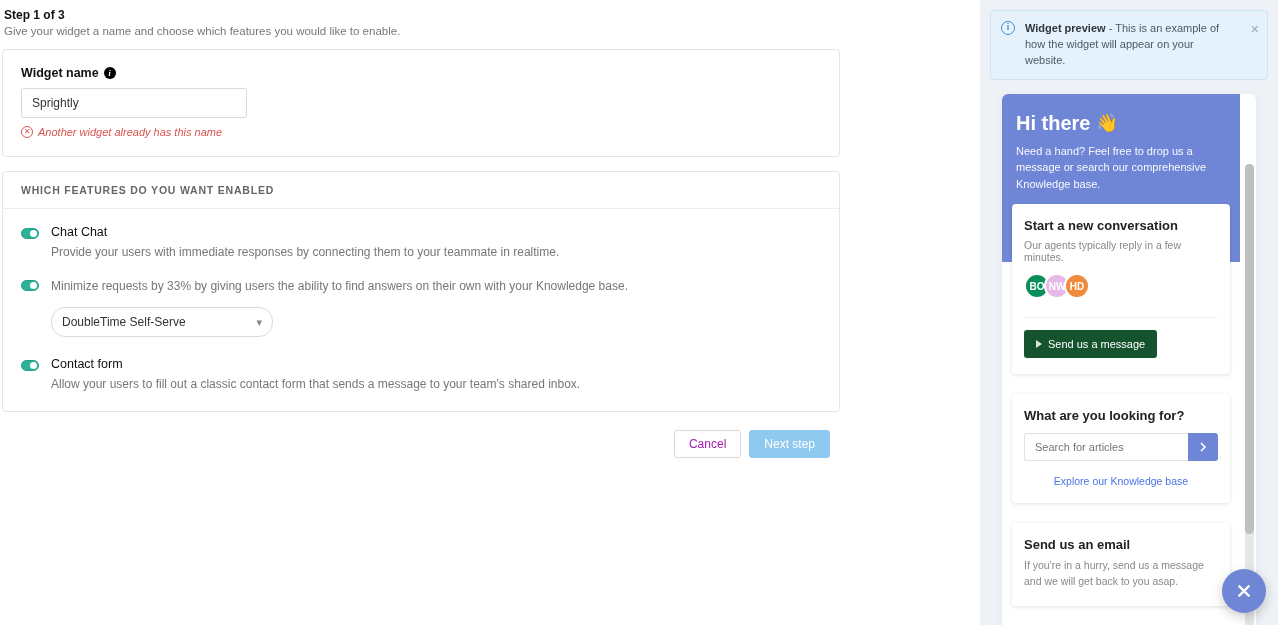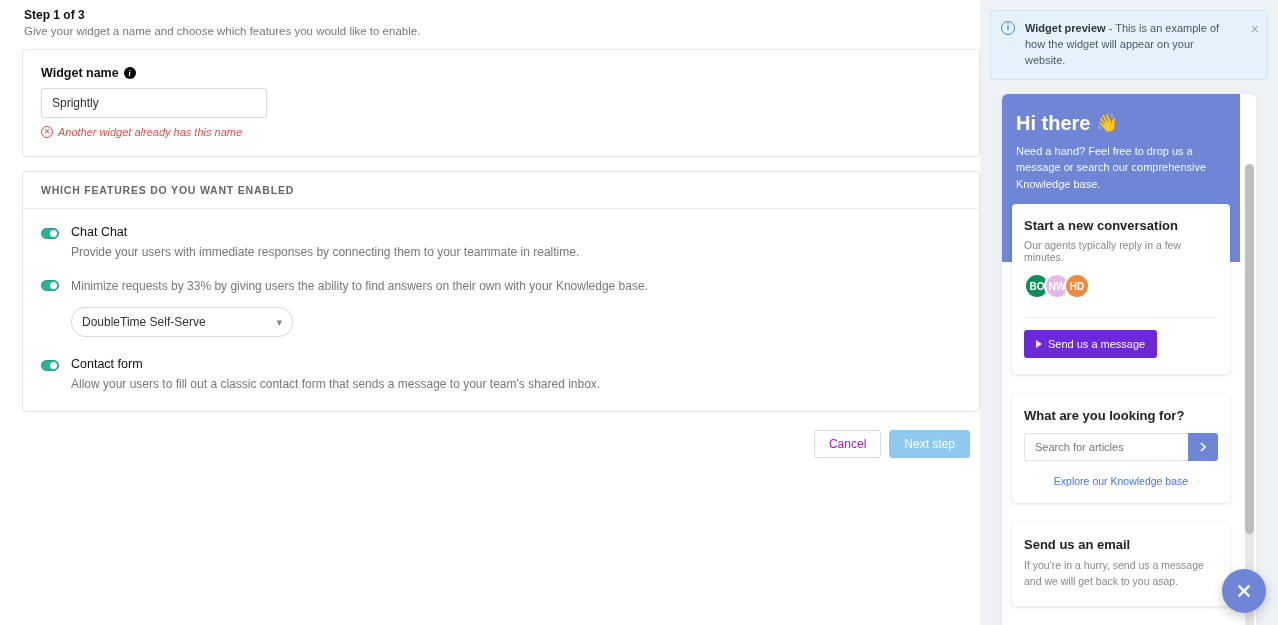--- a/index.html
+++ b/index.html
@@ -10,23 +10,22 @@
     background: #fff;
     width: 1278px;
     height: 625px;
     position: relative;
     overflow: hidden;
   }
   .main-col {
     position: absolute;
     left: 0;
     top: 0;
-    width: 960px;
+    width: 840px;
     padding: 8px 0 0 2px;
-    margin-left: 20px;
   }
   .step-head { padding-left: 2px; }
   .step-title { font-size: 12px; font-weight: 700; color: #111; margin-bottom: 3px; }
   .step-sub { font-size: 11.5px; color: #777; margin-bottom: 12px; }
 
   .panel {
     border: 1px solid #e5e5e5;
     border-radius: 4px;
     background: #fff;
     margin-bottom: 14px;
@@ -149,21 +148,21 @@
   }
   .card-title { font-size: 13px; font-weight: 600; color: #222; margin-bottom: 6px; }
   .card-sub { font-size: 10.5px; color: #888; margin-bottom: 10px; }
   .avatars { display:flex; margin-bottom: 18px; }
   .av { width: 26px; height: 26px; border-radius: 50%; border: 2px solid #fff; display:flex; align-items:center; justify-content:center; font-size:10px; font-weight:700; color:#fff; margin-left:-6px; }
   .av:first-child { margin-left: 0; }
   .av1 { background:#0a8f5b; }
   .av2 { background:#e6b8e8; color:#fff; }
   .av3 { background:#f08a3c; }
   .divider { height:1px; background:#eee; margin: 0 0 12px; }
-  .send-btn { background:#6d28d9; color:#fff; font-size:11px; font-weight:500; border:none; border-radius:3px; height:28px; padding:0 12px; display:inline-flex; align-items:center; gap:6px; cursor:pointer; }
+  .send-btn { background:#14532d; color:#fff; font-size:11px; font-weight:500; border:none; border-radius:3px; height:28px; padding:0 12px; display:inline-flex; align-items:center; gap:6px; cursor:pointer; }
   .send-btn .play { width:0;height:0;border-top:4px solid transparent;border-bottom:4px solid transparent;border-left:6px solid rgba(255,255,255,0.85); }
 
   .search-row { display:flex; gap:0; }
   .search-in { flex:1; height:28px; border:1px solid #e2e2e2; border-right:none; border-radius:3px 0 0 3px; padding:0 10px; font-size:11px; color:#888; outline:none; }
   .search-go { width:30px; height:28px; background:#6f86d6; border:none; border-radius:0 3px 3px 0; color:#fff; cursor:pointer; display:flex;align-items:center;justify-content:center; }
   .search-go svg { width:10px; height:10px; }
   .kb-link { display:block; margin-top:14px; color:#4a73e8; font-size:10.5px; text-decoration:none;text-align:center; }
 
   .email-desc { font-size:10.5px; color:#888; line-height:1.5; }
 

